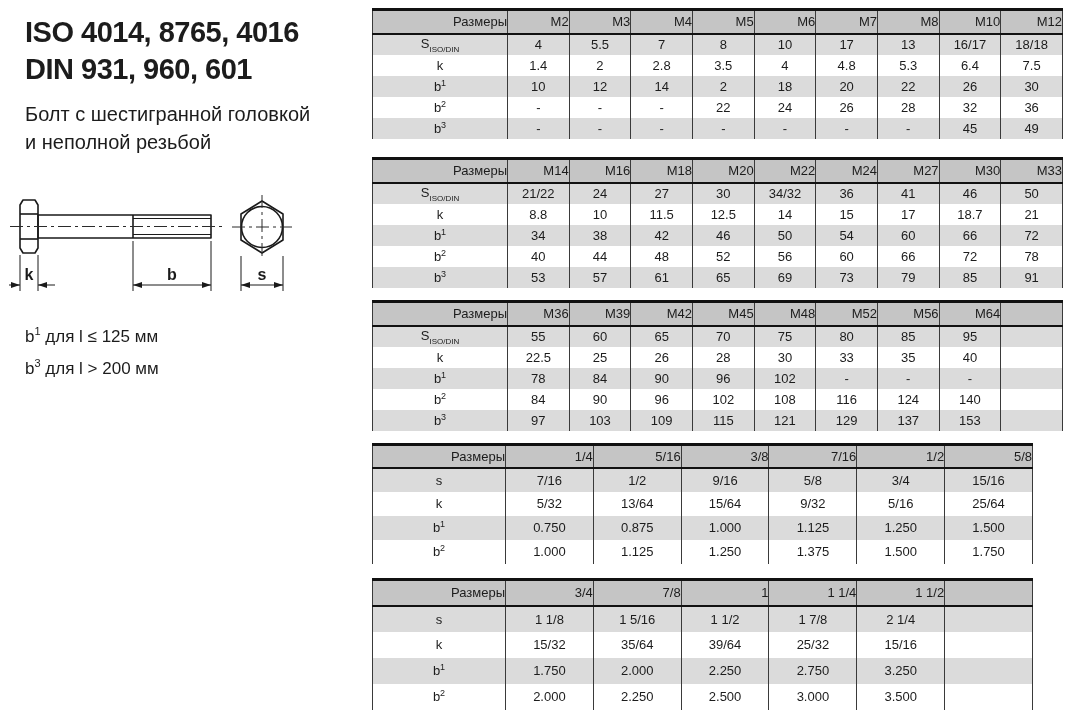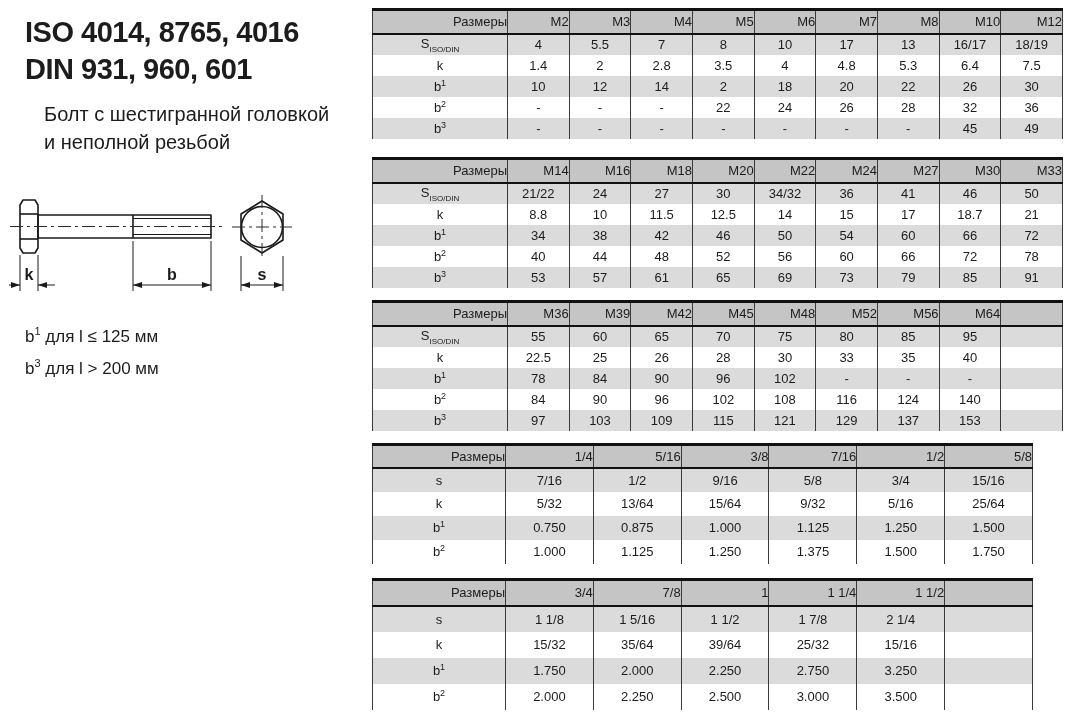--- a/index.html
+++ b/index.html
@@ -12,21 +12,21 @@
   }
   *{margin:0;padding:0;box-sizing:border-box;}
   html,body{background:#e8e8e8;}
   #page{
     position:relative;width:1067px;height:720px;background:var(--page-bg);
     font-family:"Liberation Sans", sans-serif;color:var(--text);overflow:hidden;
   }
   
   .title-block{position:absolute;left:25px;top:14px;}
   .title-line{font-size:29px;font-weight:bold;line-height:37px;letter-spacing:-0.5px;}
-  .desc-block{position:absolute;left:25px;top:100px;margin-left:19px;}
+  .desc-block{position:absolute;left:25px;top:100px;}
   .desc-line{font-size:20px;line-height:28px;}
   .drawing-wrap{position:absolute;left:8px;top:188px;width:330px;height:118px;}
   .notes-block{position:absolute;left:25px;top:318px;}
   .note-line{font-size:17px;line-height:27px;}
   .note-line sup{font-size:11px;}
   
   .tbl-wrap{position:absolute;left:372px;}
   .tbl-wrap.p1{top:8px;}
   .tbl-wrap.p2{top:157px;}
   .tbl-wrap.p3{top:300px;}
@@ -176,21 +176,21 @@
           <tr class="shade">
             <td class="row-label"><span>S</span><sub>ISO/DIN</sub></td>
             <td>4</td>
             <td>5.5</td>
             <td>7</td>
             <td>8</td>
             <td>10</td>
             <td>17</td>
             <td>13</td>
             <td>16/17</td>
-            <td>18/19</td>
+            <td>18/18</td>
           </tr>
           <tr>
             <td class="row-label"><span>k</span></td>
             <td>1.4</td>
             <td>2</td>
             <td>2.8</td>
             <td>3.5</td>
             <td>4</td>
             <td>4.8</td>
             <td>5.3</td>

